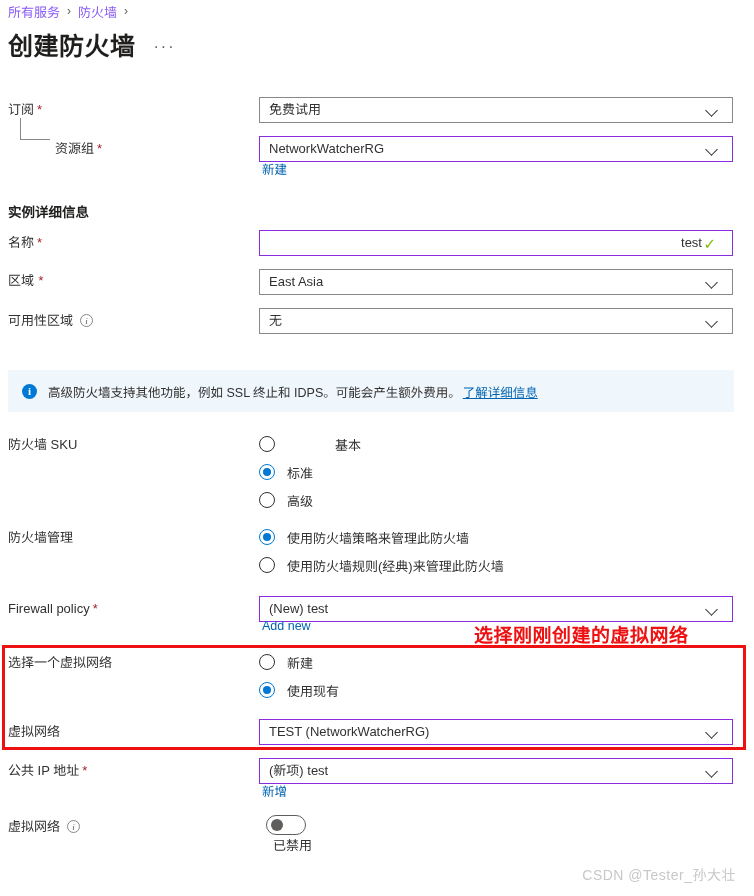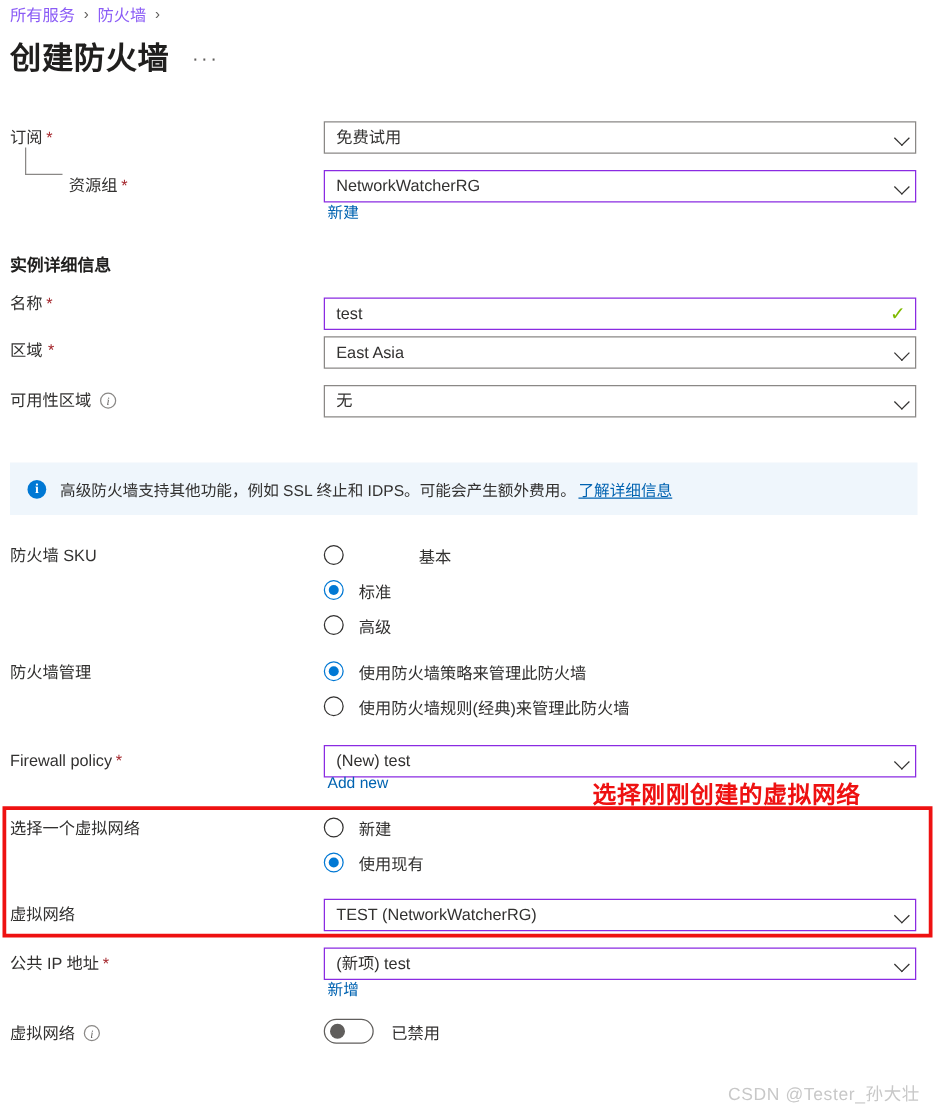--- a/index.html
+++ b/index.html
@@ -115,21 +115,21 @@
   
   .ctrl {
     position: absolute;
     left: 259px;
     width: 474px;
     height: 26px;
     border: 1px solid #8a8886;
     background: #ffffff;
     display: flex;
     align-items: center;
-    padding: 0 4px 0 9px;
+    padding: 0 14px 0 9px;
     font-size: 13px;
     color: #323130;
     cursor: pointer;
   }
   .ctrl.focus { border: 1px solid #8a2be2; }
   .ctrl .val {
     flex: 1;
     white-space: nowrap;
     overflow: hidden;
     text-overflow: ellipsis;
@@ -357,21 +357,21 @@
     <span class="val">NetworkWatcherRG</span>
     <span class="chev"></span>
   </div>
 </div>
 <span class="sublink" style="top:159px;">新建</span>
 
 <div class="section-head" style="top:201px;">实例详细信息</div>
 
 <div class="row" style="top:228px;height:28px;">
   <span class="lbl" style="top:6px;"><span>名称</span><span class="req">*</span></span>
-  <div class="ctrl focus" style="top:10px;">
+  <div class="ctrl focus" style="top:2px;text-align:right;">
     <span class="val">test</span>
     <span class="check">✓</span>
   </div>
 </div>
 
 <div class="row" style="top:267px;height:28px;">
   <span class="lbl" style="top:6px;font-family:Liberation Mono, monospace;"><span>区域</span><span class="req">*</span></span>
   <div class="ctrl" style="top:2px;">
     <span class="val">East Asia</span>
     <span class="chev"></span>
@@ -455,21 +455,21 @@
   <span class="lbl" style="top:6px;"><span>公共 IP 地址</span><span class="req">*</span></span>
   <div class="ctrl focus" style="top:2px;">
     <span class="val">(新项) test</span>
     <span class="chev"></span>
   </div>
 </div>
 <span class="sublink" style="top:781px;">新增</span>
 
 <div class="row" style="top:814px;height:26px;">
   <span class="lbl" style="top:4px;"><span>虚拟网络</span><span class="info-i">i</span></span>
-  <div class="toggle-wrap" style="top:1px;">
+  <div class="toggle-wrap" style="top:1px;flex-direction:column;">
     <div class="toggle">
       <span class="knob"></span>
     </div>
     <span class="toggle-label">已禁用</span>
   </div>
 </div>
 
 <div class="wm">CSDN @Tester_孙大壮</div>
 
 </body></html>

